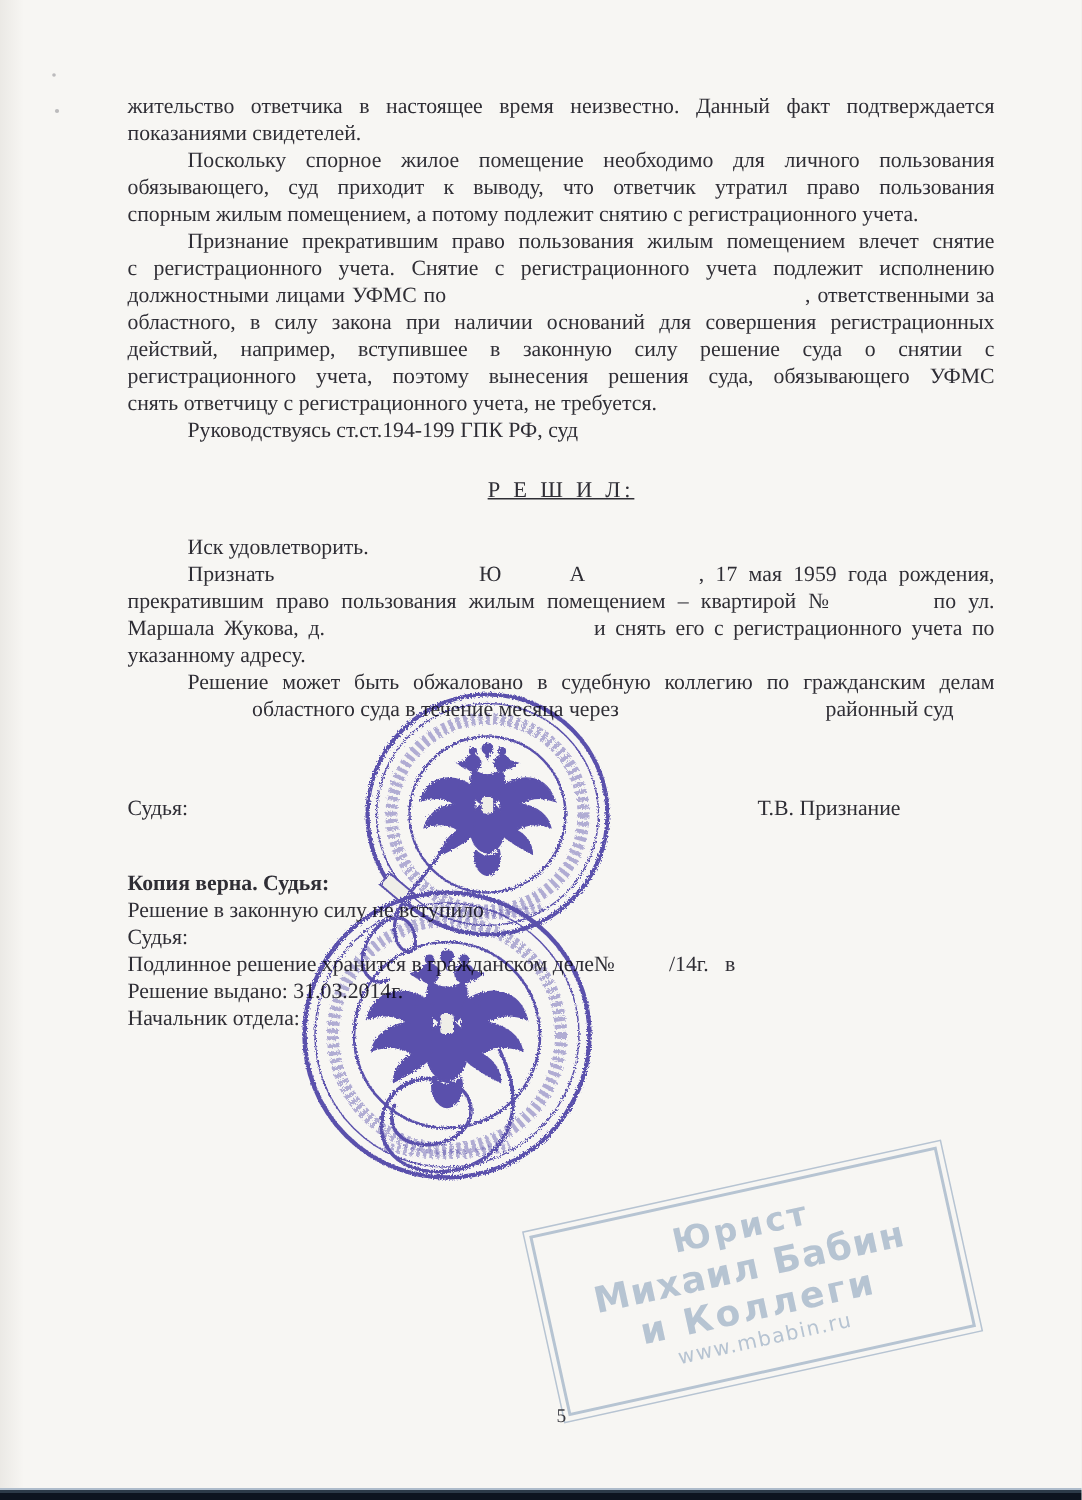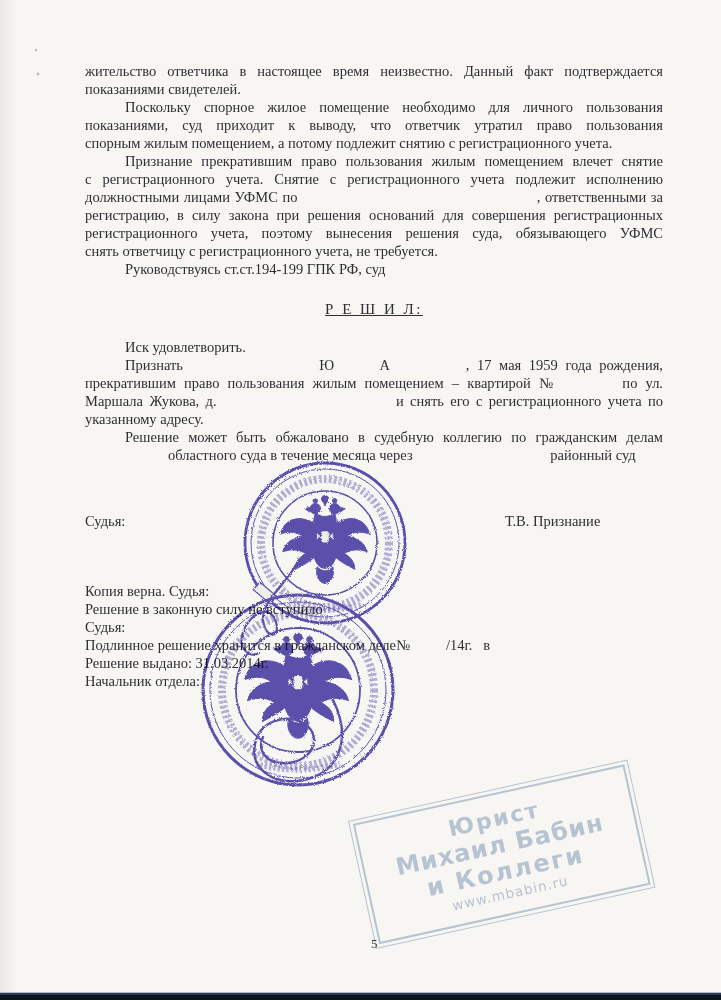--- a/index.html
+++ b/index.html
@@ -46,39 +46,40 @@
 </style>
 </head>
 <body>
 
 <div class="page">
 
   <div class="doc">
       <div class="line j">жительство ответчика в настоящее время неизвестно. Данный факт подтверждается</div>
       <div class="line">показаниями свидетелей.</div>
       <div class="line j i">Поскольку спорное жилое помещение необходимо для личного пользования</div>
-      <div class="line j">показаниями, суд приходит к выводу, что ответчик утратил право пользования</div>
+      <div class="line j">обязывающего, суд приходит к выводу, что ответчик утратил право пользования</div>
       <div class="line">спорным жилым помещением, а потому подлежит снятию с регистрационного учета.</div>
       <div class="line j i">Признание прекратившим право пользования жилым помещением влечет снятие</div>
       <div class="line j">с регистрационного учета. Снятие с регистрационного учета подлежит исполнению</div>
       <div class="line j">должностными лицами УФМС по&nbsp;&nbsp;&nbsp;&nbsp;&nbsp;&nbsp;&nbsp;&nbsp;&nbsp;&nbsp;&nbsp;&nbsp;&nbsp;&nbsp;&nbsp;&nbsp;&nbsp;&nbsp;&nbsp;&nbsp;&nbsp;&nbsp;&nbsp;&nbsp;&nbsp;&nbsp;&nbsp;&nbsp;&nbsp;&nbsp;&nbsp;&nbsp;&nbsp;&nbsp;&nbsp;&nbsp;&nbsp;&nbsp;&nbsp;&nbsp;&nbsp;&nbsp;&nbsp;&nbsp;&nbsp;&nbsp;&nbsp;&nbsp;&nbsp;&nbsp;&nbsp;&nbsp;, ответственными за</div>
-      <div class="line j">регистрацию, в силу закона при решения оснований для совершения регистрационных</div>
+      <div class="line j">областного, в силу закона при наличии оснований для совершения регистрационных</div>
+      <div class="line j">действий, например, вступившее в законную силу решение суда о снятии с</div>
       <div class="line j">регистрационного учета, поэтому вынесения решения суда, обязывающего УФМС</div>
       <div class="line">снять ответчицу с регистрационного учета, не требуется.</div>
       <div class="line i">Руководствуясь ст.ст.194-199 ГПК РФ, суд</div>
       <div class="line c h" style="margin-top: 22px; text-decoration: underline;">Р Е Ш И Л:</div>
       <div class="line i" style="margin-top: 20px;">Иск удовлетворить.</div>
       <div class="line j i">Признать&nbsp;&nbsp;&nbsp;&nbsp;&nbsp;&nbsp;&nbsp;&nbsp;&nbsp;&nbsp;&nbsp;&nbsp;&nbsp;&nbsp;&nbsp;&nbsp;&nbsp;&nbsp;Ю&nbsp;&nbsp;&nbsp;&nbsp;&nbsp;&nbsp;А&nbsp;&nbsp;&nbsp;&nbsp;&nbsp;&nbsp;&nbsp;&nbsp;&nbsp;&nbsp;, 17 мая 1959 года рождения,</div>
       <div class="line j">прекратившим право пользования жилым помещением – квартирой №&nbsp;&nbsp;&nbsp;&nbsp;&nbsp;&nbsp;&nbsp;&nbsp;по ул.</div>
       <div class="line j">Маршала Жукова, д.&nbsp;&nbsp;&nbsp;&nbsp;&nbsp;&nbsp;&nbsp;&nbsp;&nbsp;&nbsp;&nbsp;&nbsp;&nbsp;&nbsp;&nbsp;&nbsp;&nbsp;&nbsp;&nbsp;&nbsp;&nbsp;&nbsp;&nbsp;&nbsp;&nbsp;&nbsp;&nbsp;&nbsp;и снять его с регистрационного учета по</div>
       <div class="line">указанному адресу.</div>
       <div class="line j i">Решение может быть обжаловано в судебную коллегию по гражданским делам</div>
       <div class="line ml">областного суда в течение месяца через&nbsp;&nbsp;&nbsp;&nbsp;&nbsp;&nbsp;&nbsp;&nbsp;&nbsp;&nbsp;&nbsp;&nbsp;&nbsp;&nbsp;&nbsp;&nbsp;&nbsp;&nbsp;&nbsp;&nbsp;&nbsp;&nbsp;&nbsp;&nbsp;&nbsp;&nbsp;&nbsp;&nbsp;&nbsp;&nbsp;&nbsp;&nbsp;&nbsp;&nbsp;&nbsp;&nbsp;&nbsp;&nbsp;районный суд</div>
       <div class="line row" style="margin-top: 48px;"><span>Судья:</span><span class="row-right">Т.В. Признание</span></div>
-      <div class="line" style="margin-top: 52px;">Копия верна. Судья:</div>
+      <div class="line" style="margin-top: 32px; font-weight: bold;">Копия верна. Судья:</div>
       <div class="line">Решение в законную силу не вступило</div>
       <div class="line">Судья:</div>
       <div class="line">Подлинное решение хранится в гражданском деле№&nbsp;&nbsp;&nbsp;&nbsp;&nbsp;&nbsp;&nbsp;&nbsp;&nbsp;&nbsp;/14г.&nbsp;&nbsp;&nbsp;в</div>
       <div class="line">Решение выдано: 31.03.2014г.</div>
       <div class="line">Начальник отдела:</div>
     </div>
 
   <div class="watermark">
     <div class="watermark-inner">
       <div class="wm-l1">Юрист</div>

